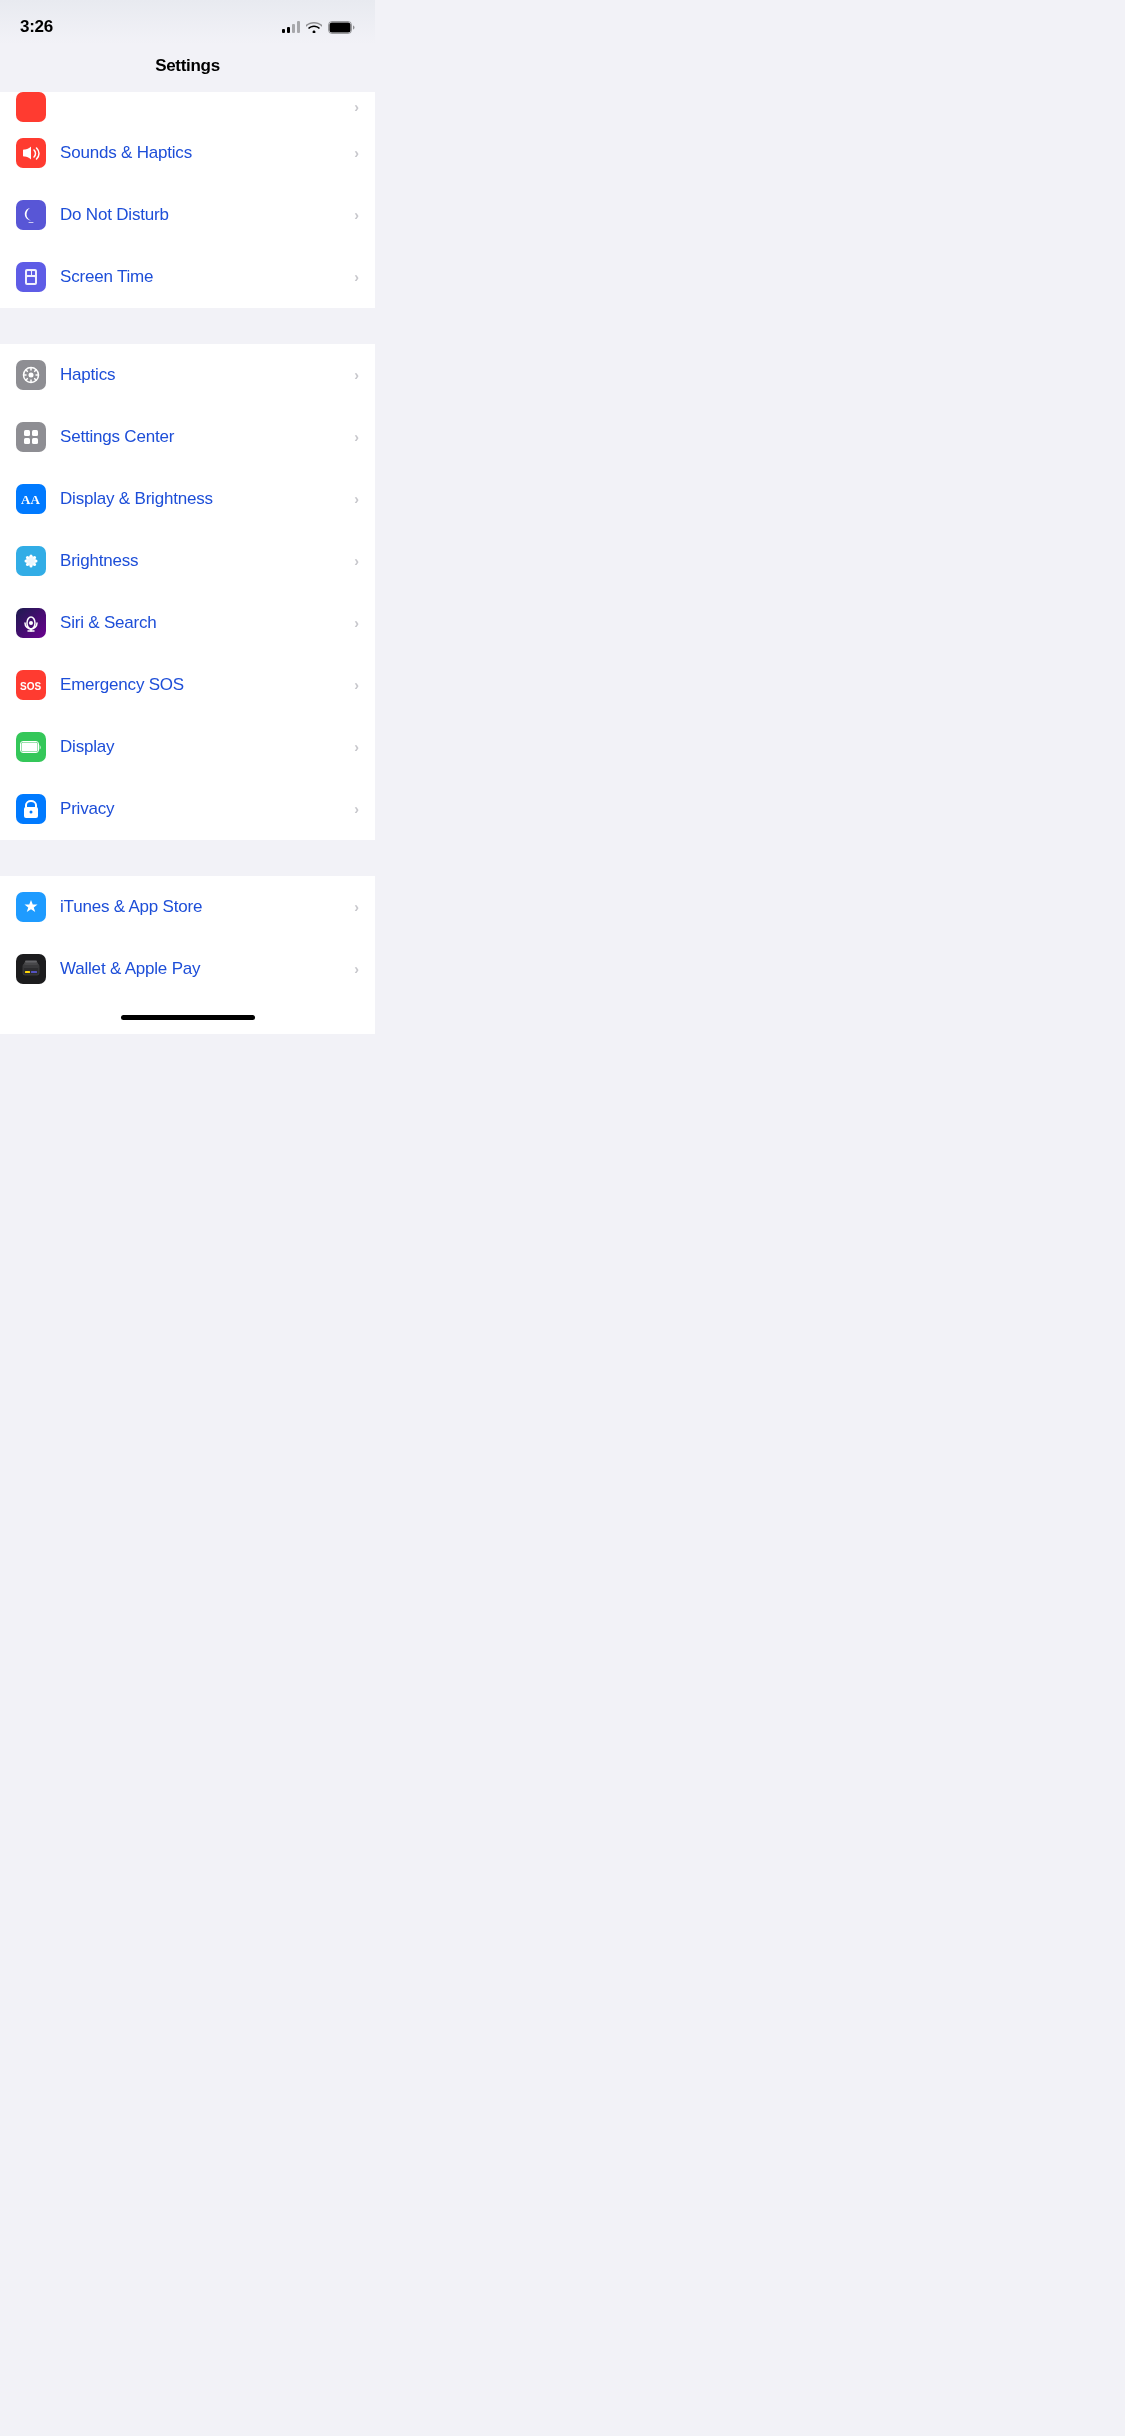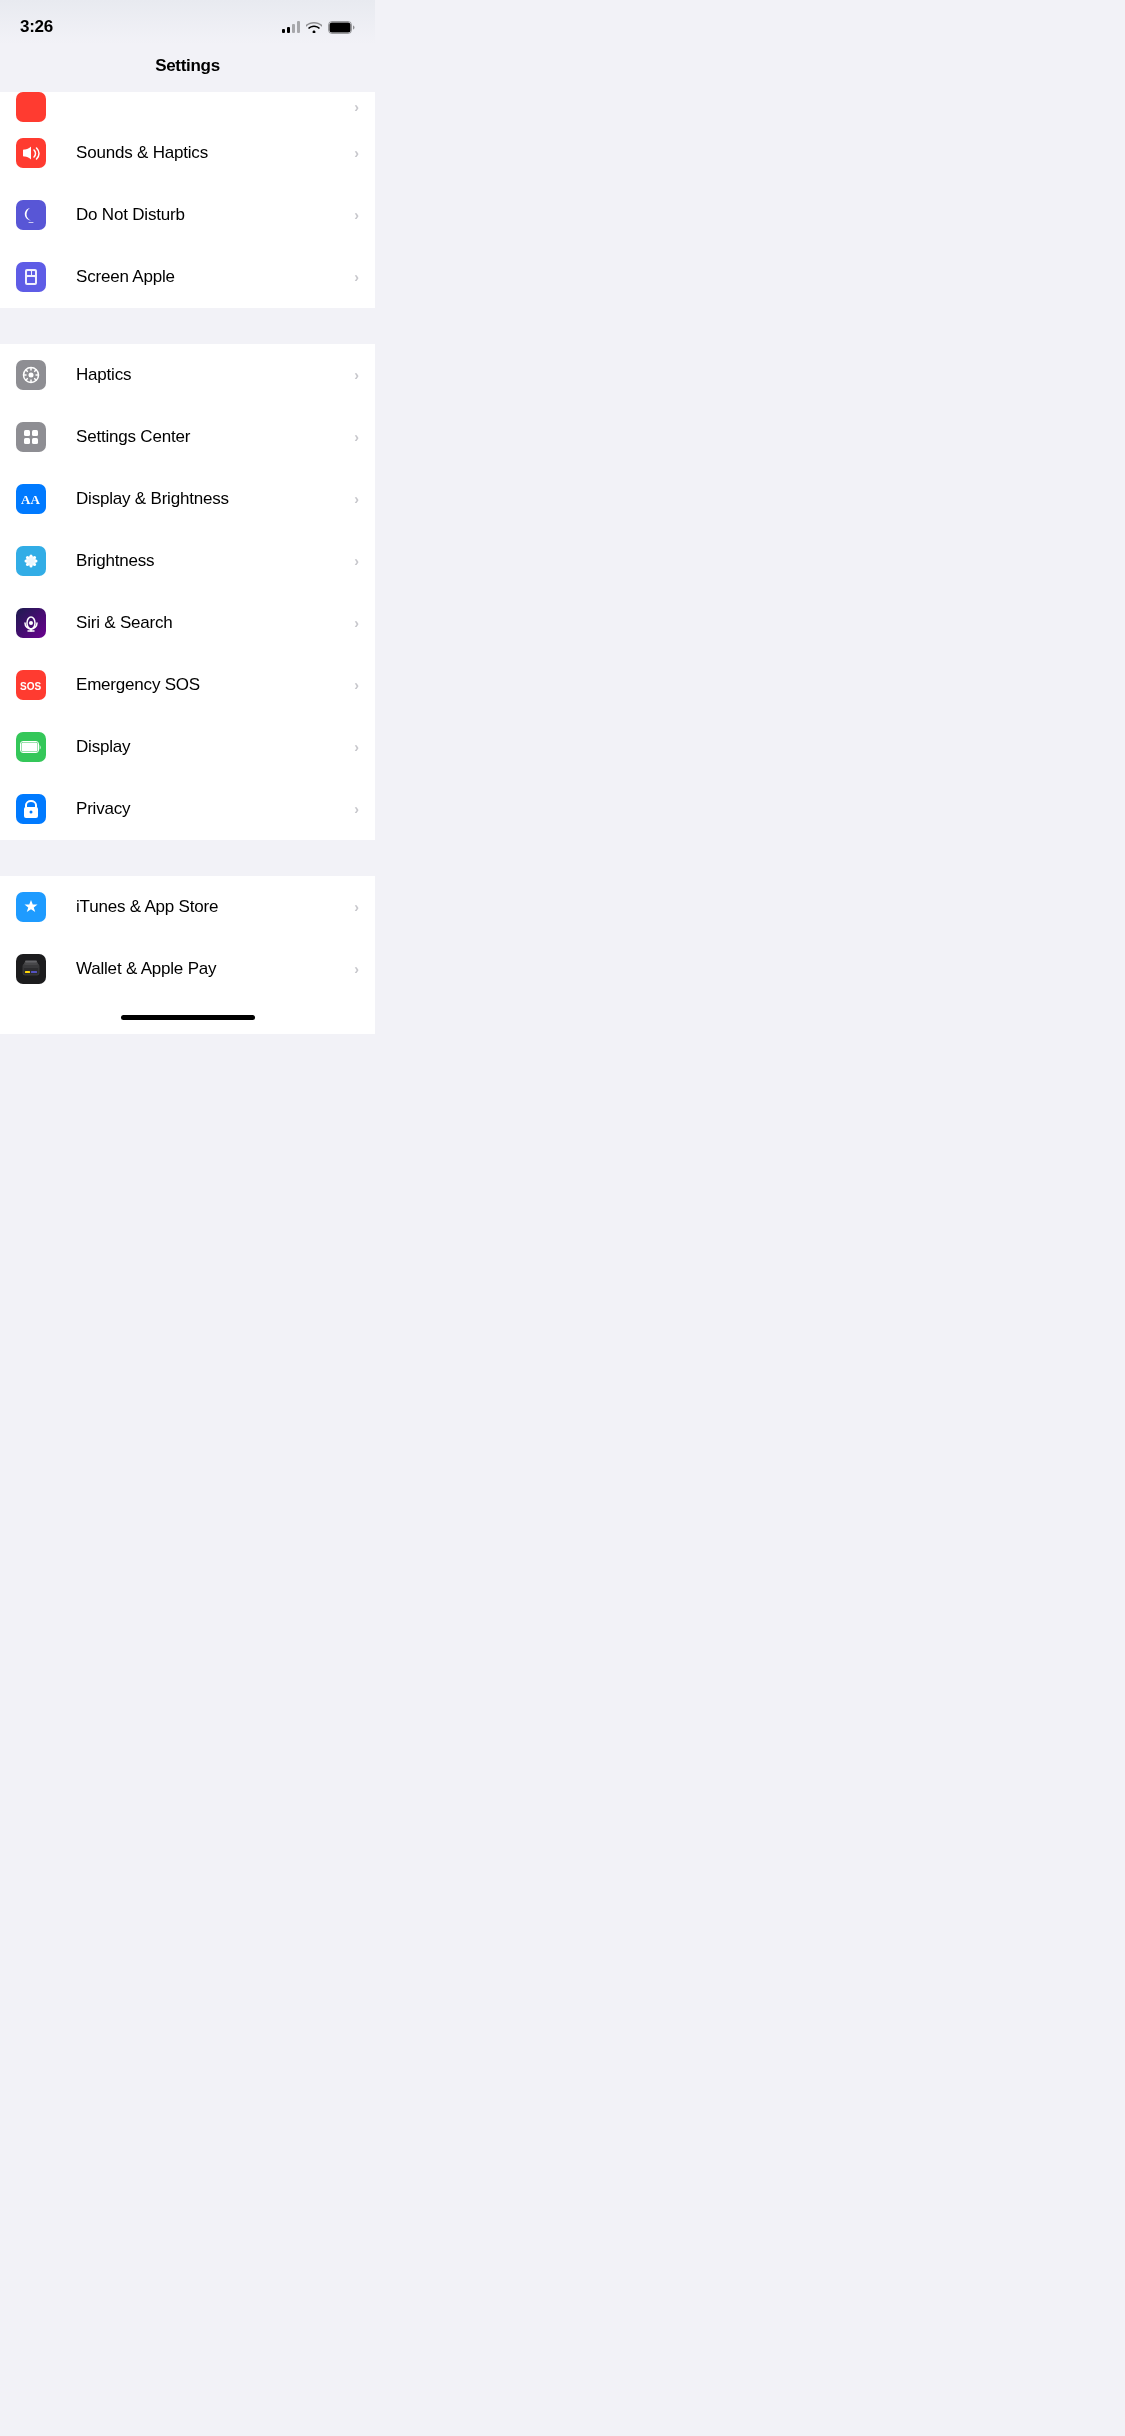--- a/index.html
+++ b/index.html
@@ -121,23 +121,22 @@
       justify-content: center;
       margin-right: 14px;
       flex-shrink: 0;
       font-size: 16px;
       color: #0f172a;
     }
 
     .row-label {
       flex: 1;
       font-size: 17px;
-      color: #000000;
+      color: #1d4ed8;
       letter-spacing: -0.2px;
-      margin-left: 16px;
     }
 
     .row-chevron {
       color: #c7c7cc;
       font-size: 14px;
       font-weight: 600;
     }
 
     
     .icon-red { background: #ff3b30; }
@@ -226,21 +225,21 @@
 
   <div class="settings-row">
     <div class="row-icon icon-purple-dark">
       <svg width="20" height="20" viewBox="0 0 20 20" fill="none">
         <rect x="4" y="2" width="12" height="16" rx="2" fill="white" opacity="0.9"></rect>
         <rect x="6" y="10" width="8" height="6" rx="0.5" fill="#5e5ce6"></rect>
         <rect x="6" y="4" width="4" height="4" rx="0.5" fill="#5e5ce6"></rect>
         <rect x="11" y="4" width="3" height="4" rx="0.5" fill="#5e5ce6"></rect>
       </svg>
     </div>
-    <span class="row-label">Screen Apple</span>
+    <span class="row-label">Screen Time</span>
     <span class="row-chevron">›</span>
   </div>
 </div>
 
 <div class="settings-separator"></div>
 
 <div class="settings-group">
 
   <div class="settings-row">
     <div class="row-icon icon-gray">

